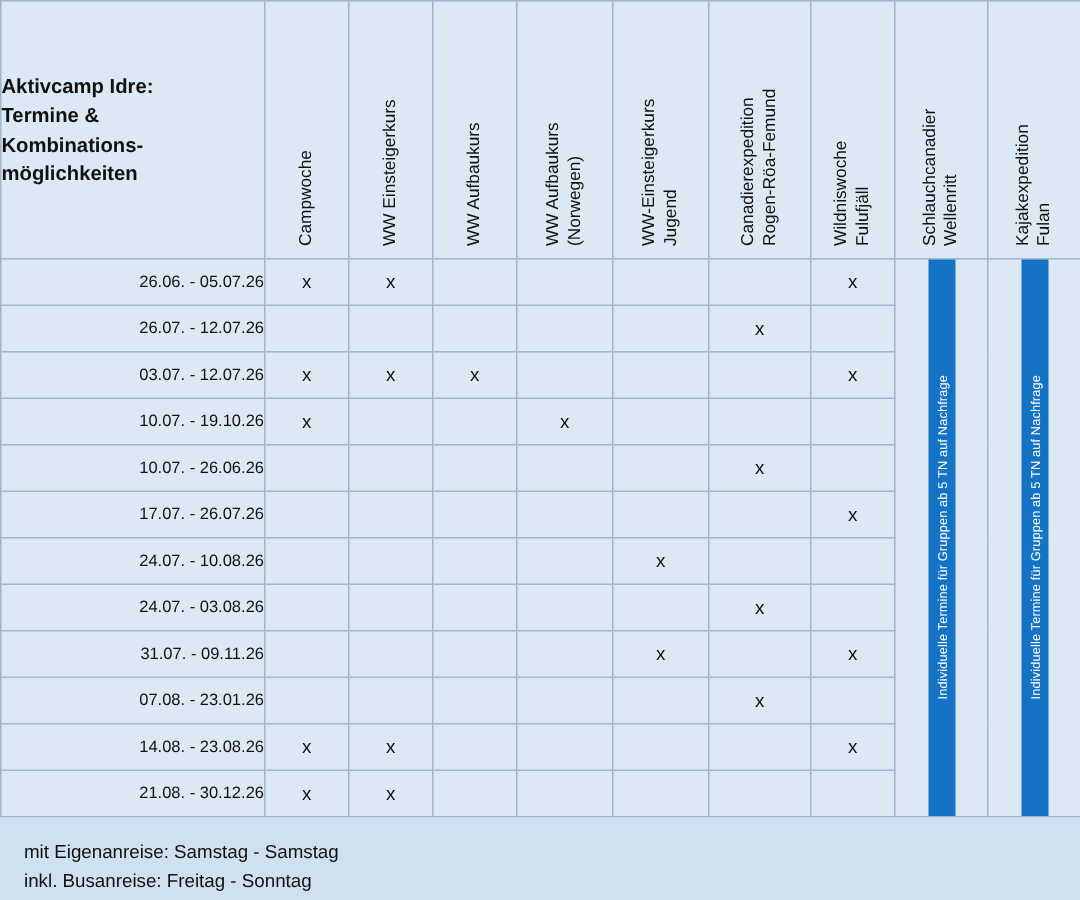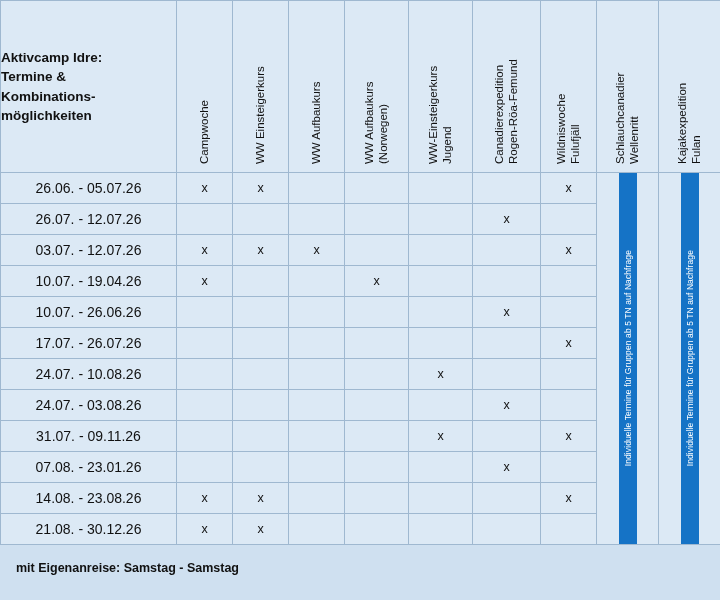--- a/index.html
+++ b/index.html
@@ -70,23 +70,23 @@
   }
   
   .col-head.blue, td.blue {
     background: #dce9f5;
   }
   
   .data-row {
     height: 31px;
   }
   td.date-cell {
-    text-align: center;
+    text-align: right;
     padding-left: 14px;
-    font-size: 14px;
+    font-size: 11px;
     background: #dce9f5;
     color: #111;
   }
   td.mark {
     text-align: center;
     font-size: 12.5px;
     color: #111;
   }
   
   .bar-col {
@@ -112,21 +112,20 @@
     font-size: 8.5px;
     letter-spacing: 0.1px;
     white-space: nowrap;
   }
   .footer {
     padding: 14px 0 0 16px;
     font-size: 12.5px;
     line-height: 1.55;
     color: #111;
     background: #cfe0f0;
-    font-weight: bold;
   }
   .footer div {
     white-space: pre;
   }
 </style>
 </head>
 <body>
 
 <div class="sheet">
 
@@ -222,21 +221,21 @@
         <td class="date-cell">03.07. - 12.07.26</td>
         <td class="mark">x</td>
         <td class="mark">x</td>
         <td class="mark">x</td>
         <td class="mark"></td>
         <td class="mark"></td>
         <td class="mark"></td>
         <td class="mark">x</td>
       </tr>
       <tr class="data-row">
-        <td class="date-cell">10.07. - 19.04.26</td>
+        <td class="date-cell">10.07. - 19.10.26</td>
         <td class="mark">x</td>
         <td class="mark"></td>
         <td class="mark"></td>
         <td class="mark">x</td>
         <td class="mark"></td>
         <td class="mark"></td>
         <td class="mark"></td>
       </tr>
       <tr class="data-row">
         <td class="date-cell">10.07. - 26.06.26</td>
@@ -316,15 +315,16 @@
         <td class="mark"></td>
         <td class="mark"></td>
         <td class="mark"></td>
         <td class="mark"></td>
       </tr>
     </tbody>
   </table>
 
   <div class="footer">
     <div>mit Eigenanreise: Samstag - Samstag</div>
+    <div>inkl. Busanreise: Freitag - Sonntag</div>
   </div>
 
 </div>
 
 </body></html>

